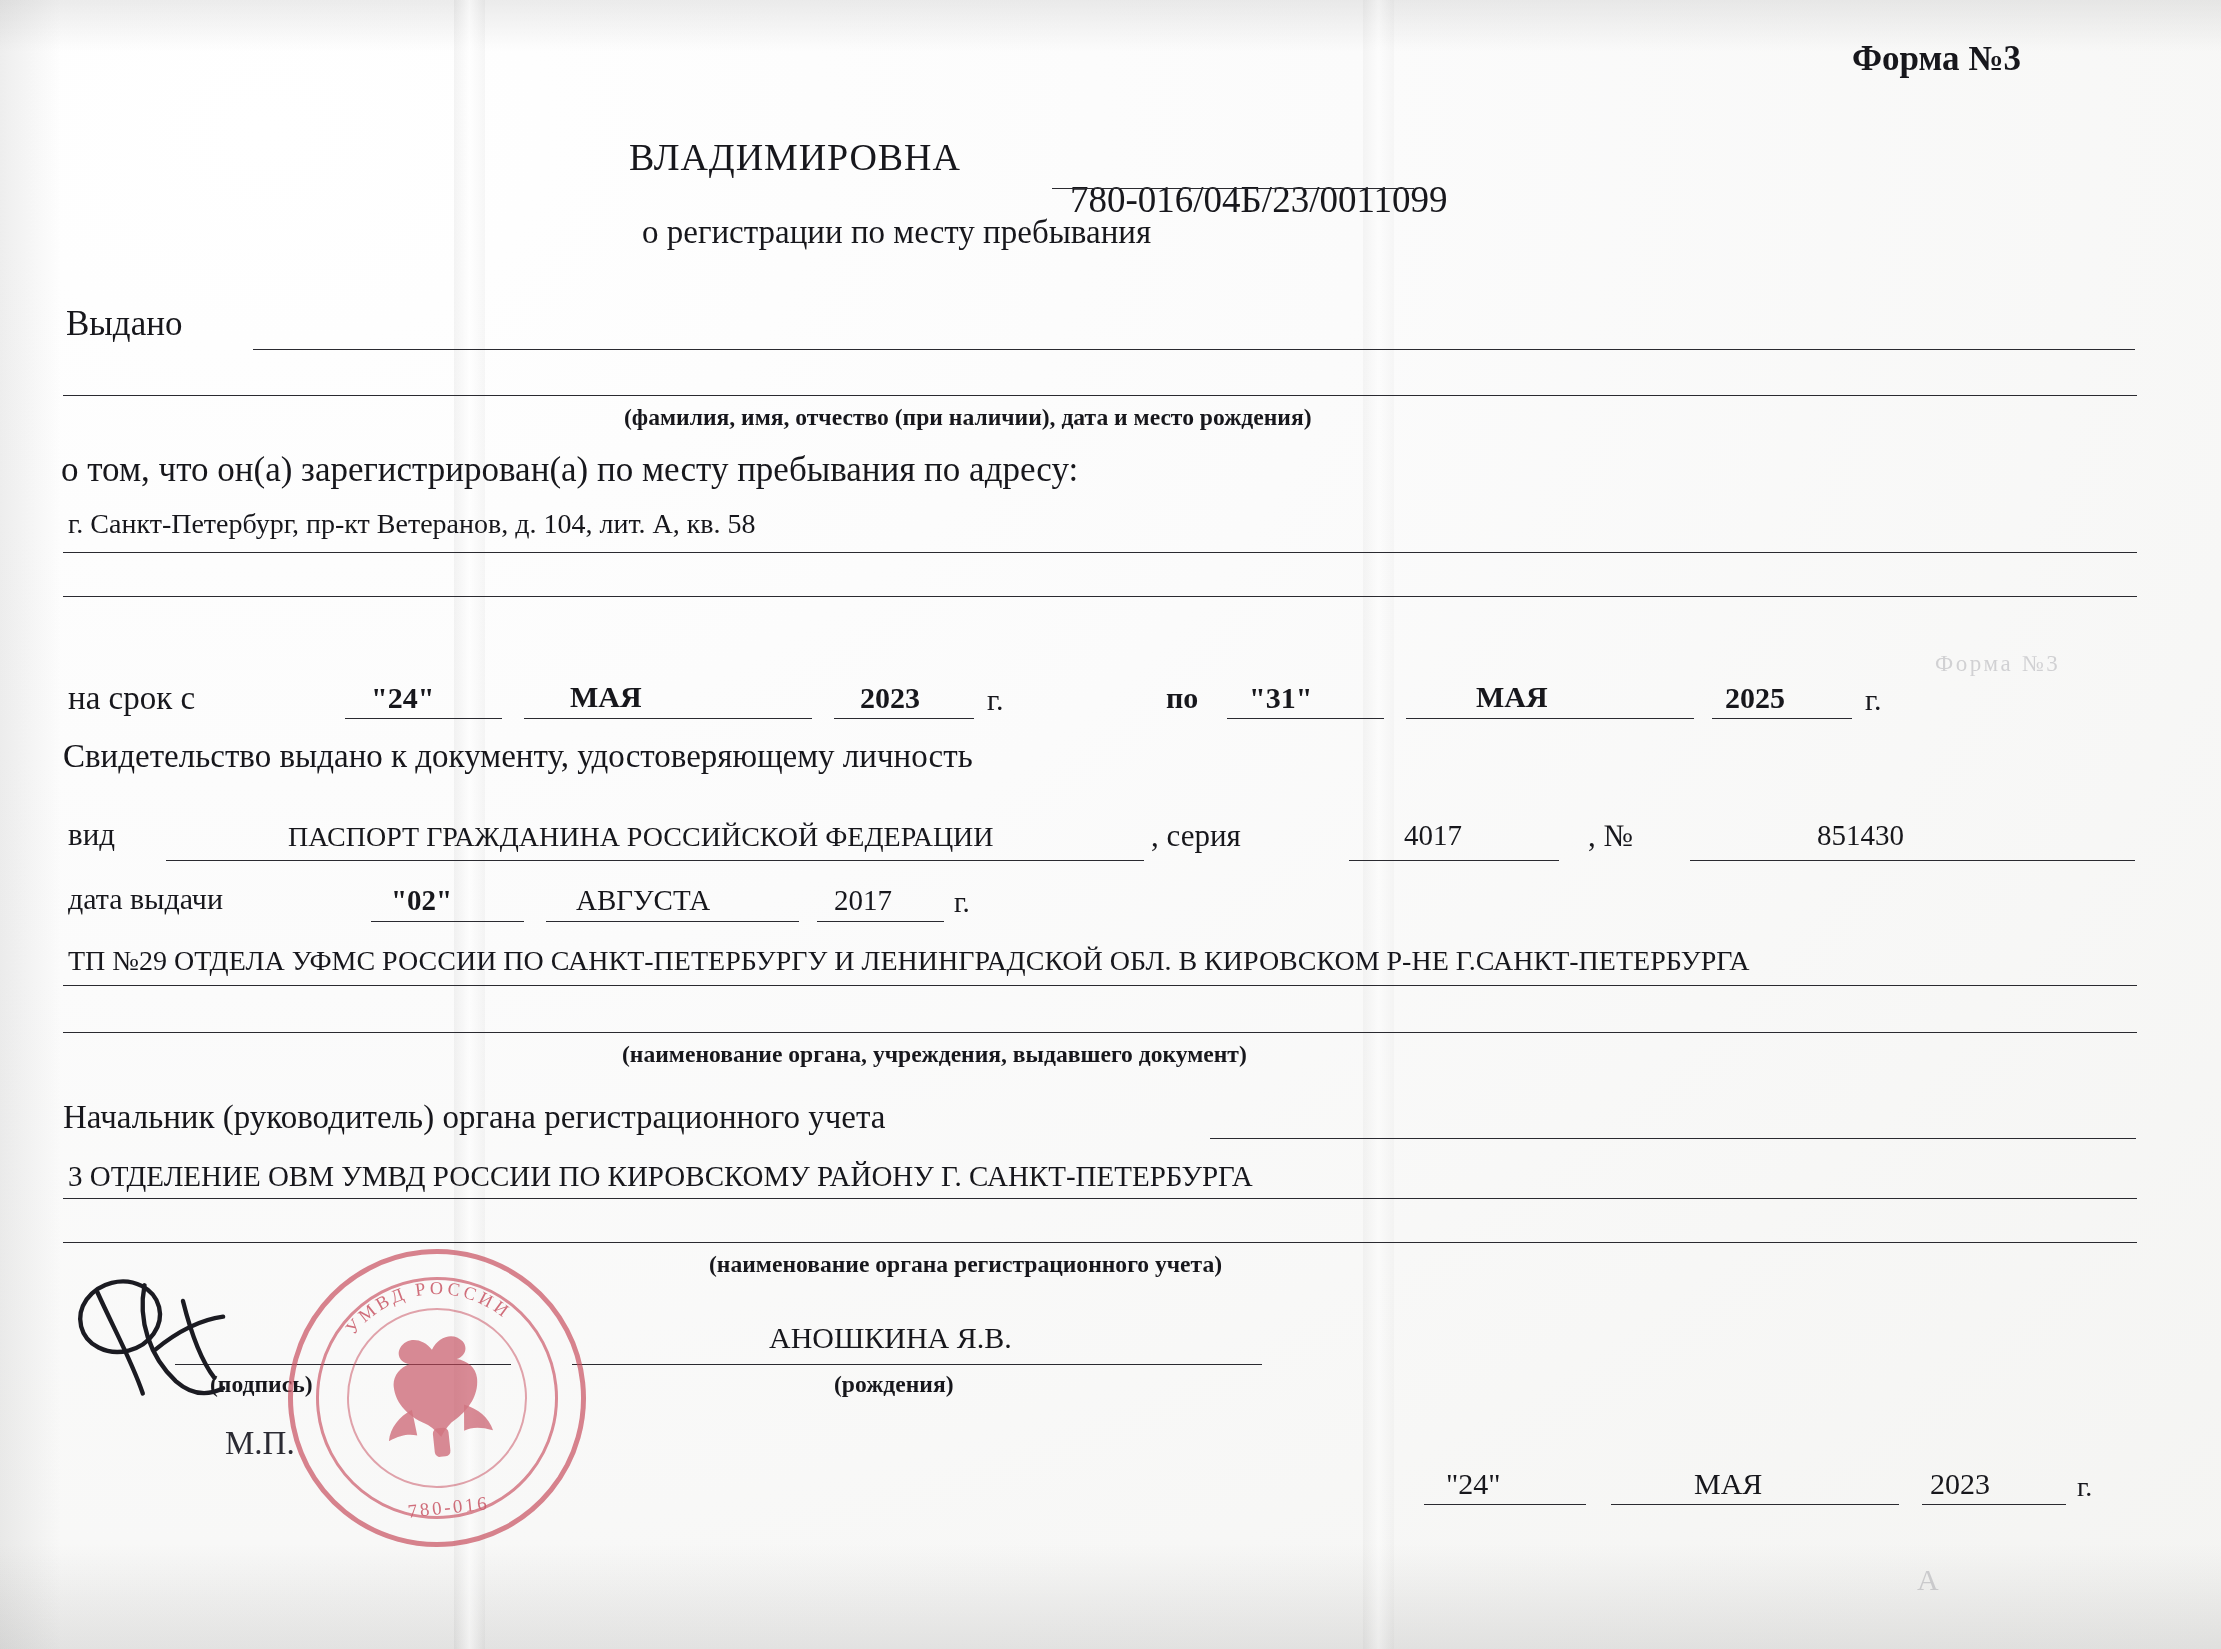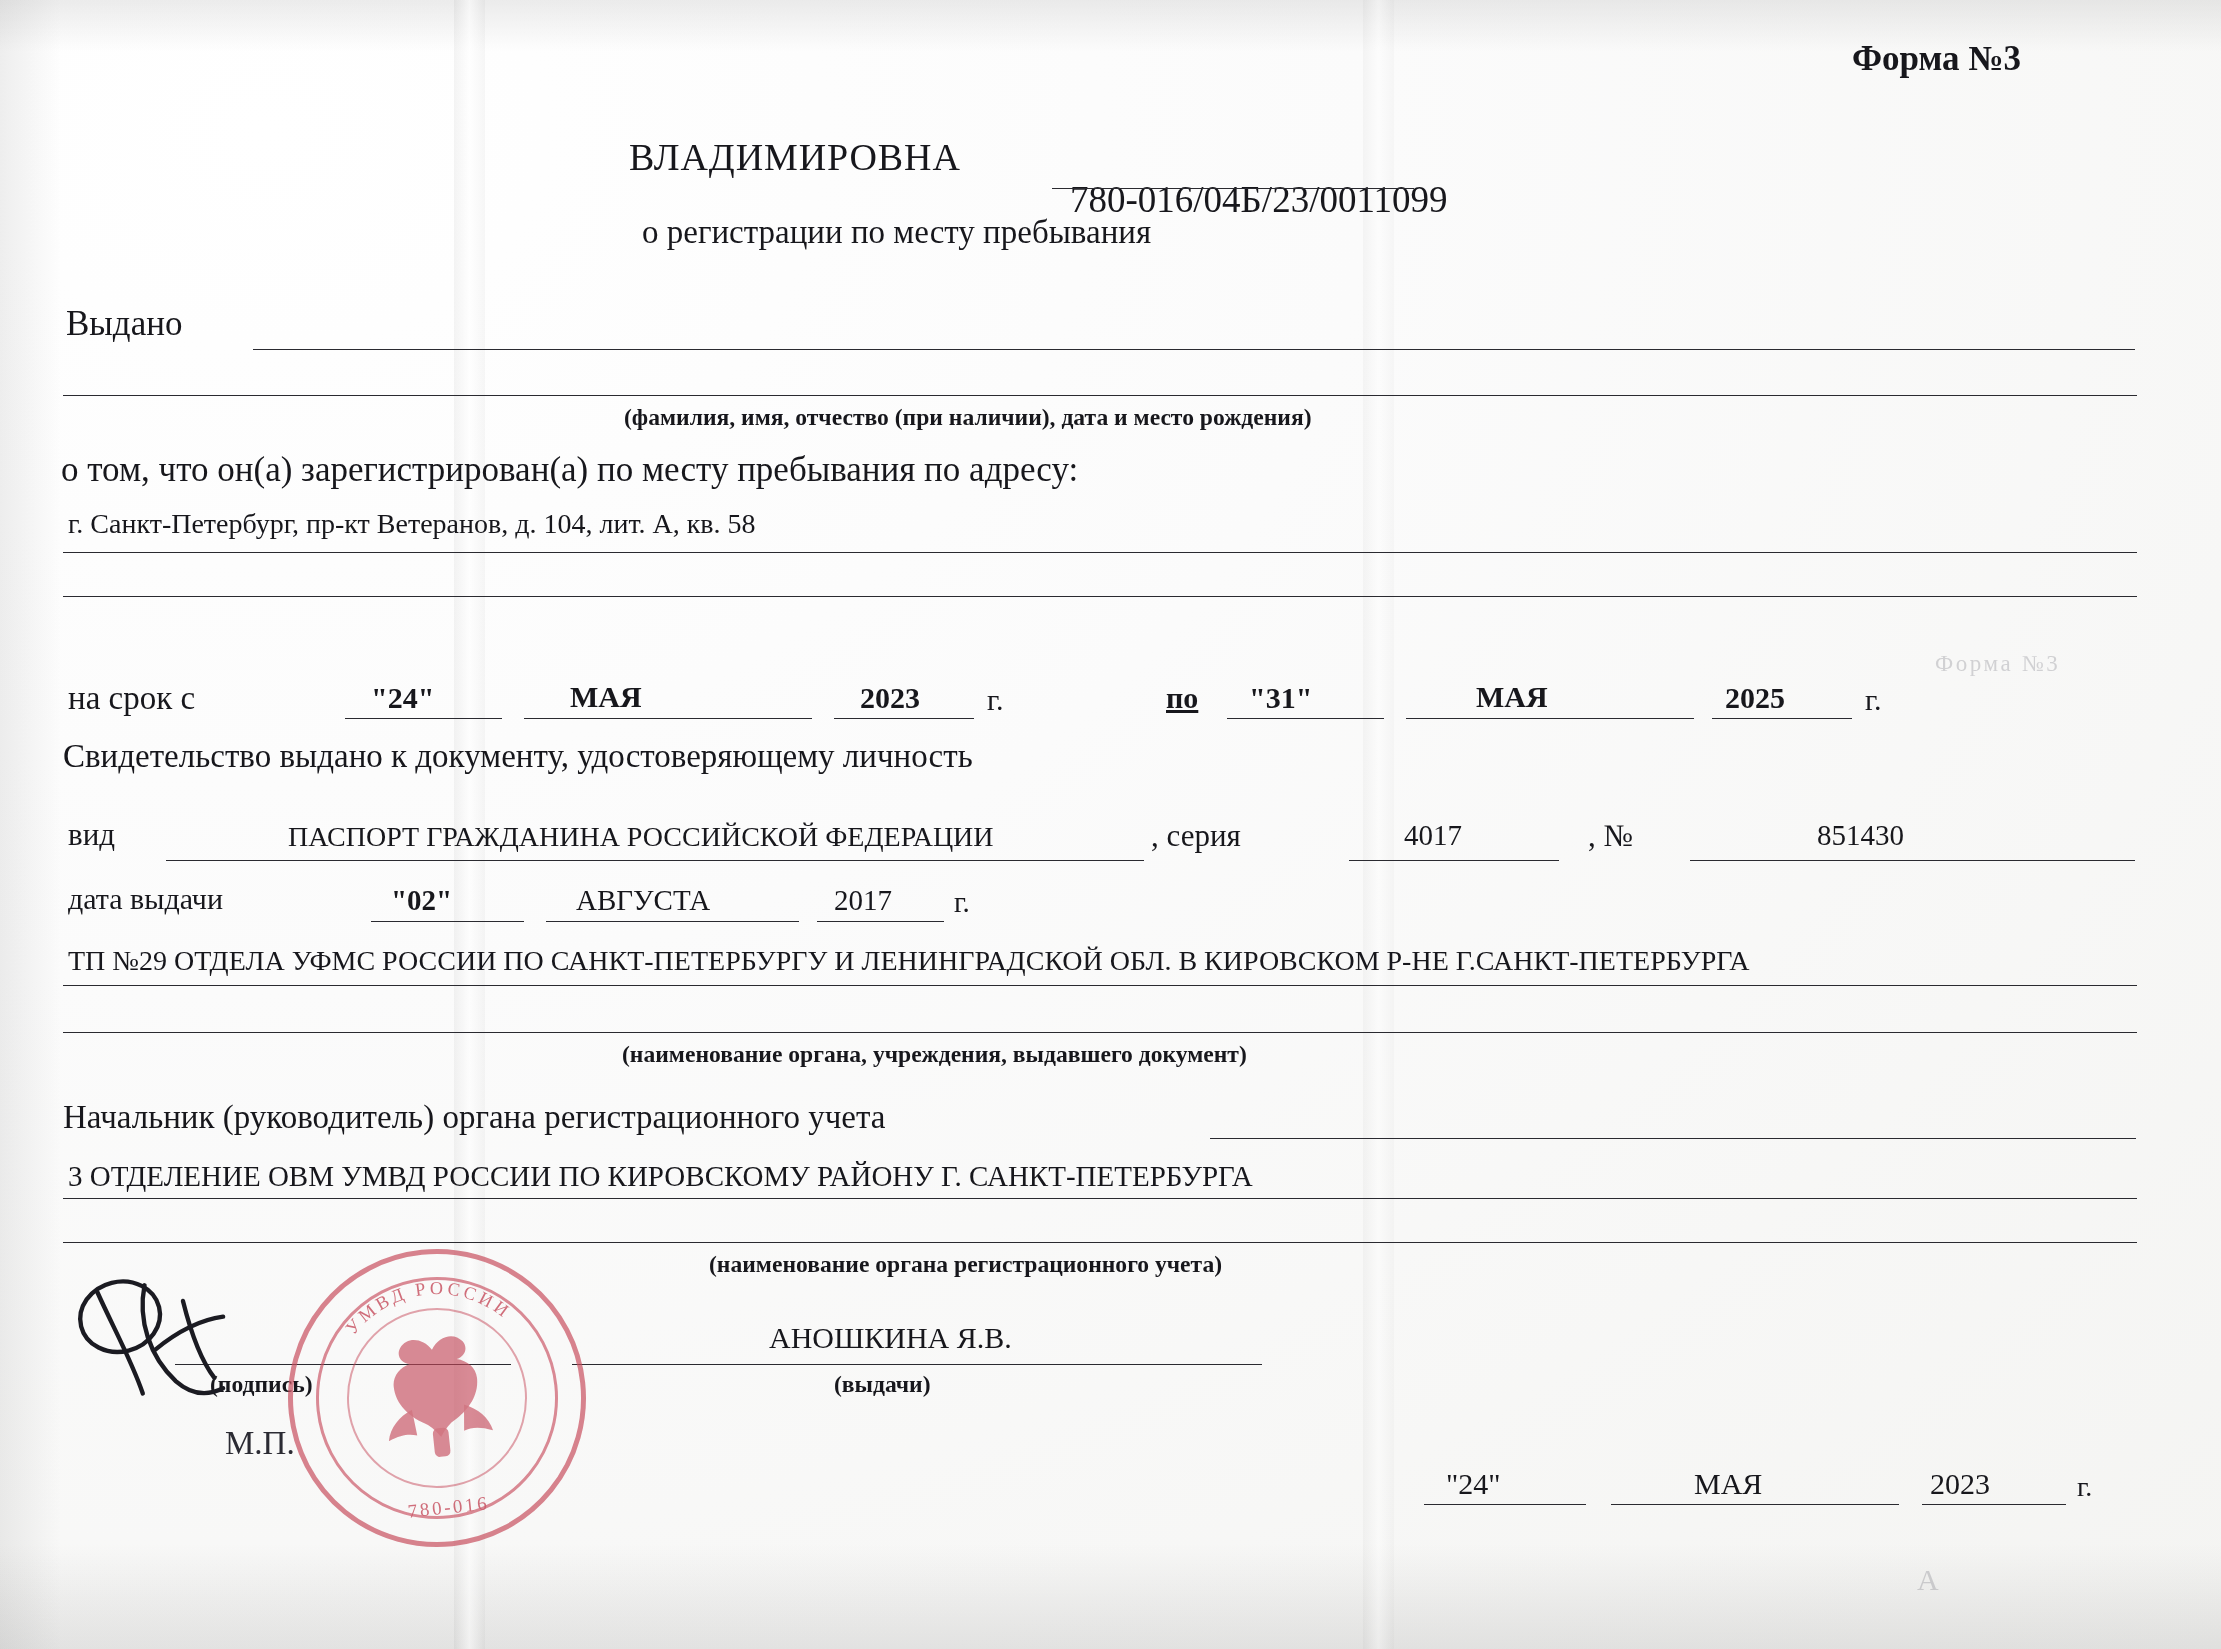--- a/index.html
+++ b/index.html
@@ -147,21 +147,21 @@
 
   <div class="txt" style="left:68px; top:680px; font-size:33px;">на срок с</div>
   <div class="txt bold" style="left:371px; top:681px; font-size:30px;">"24"</div>
   <div class="rule" style="left:345px; top:718px; width:157px;"></div>
   <div class="txt bold" style="left:570px; top:680px; font-size:30px;">МАЯ</div>
   <div class="rule" style="left:524px; top:718px; width:288px;"></div>
   <div class="txt bold" style="left:860px; top:681px; font-size:30px;">2023</div>
   <div class="rule" style="left:834px; top:718px; width:140px;"></div>
   <div class="txt" style="left:987px; top:683px; font-size:30px;">г.</div>
 
-  <div class="txt bold" style="left:1166px; top:681px; font-size:30px;text-decoration:underline;">по</div>
+  <div class="txt bold" style="left:1166px; top:681px; font-size:30px;">по</div>
   <div class="txt bold" style="left:1249px; top:681px; font-size:30px;">"31"</div>
   <div class="rule" style="left:1227px; top:718px; width:157px;"></div>
   <div class="txt bold" style="left:1476px; top:680px; font-size:30px;">МАЯ</div>
   <div class="rule" style="left:1406px; top:718px; width:288px;"></div>
   <div class="txt bold" style="left:1725px; top:681px; font-size:30px;">2025</div>
   <div class="rule" style="left:1712px; top:718px; width:140px;"></div>
   <div class="txt" style="left:1865px; top:683px; font-size:30px;">г.</div>
 
   <div class="txt" style="left:63px; top:738px; font-size:33px;">Свидетельство выдано к документу, удостоверяющему личность</div>
 
@@ -195,21 +195,21 @@
   <div class="txt" style="left:68px; top:1160px; font-size:29px;">3 ОТДЕЛЕНИЕ ОВМ УМВД РОССИИ ПО КИРОВСКОМУ РАЙОНУ Г. САНКТ-ПЕТЕРБУРГА</div>
   <div class="rule" style="left:63px; top:1198px; width:2074px;"></div>
   <div class="rule" style="left:63px; top:1242px; width:2074px;"></div>
   <div class="txt small" style="left:709px; top:1251px;">(наименование органа регистрационного учета)</div>
 
   <div class="rule" style="left:175px; top:1364px; width:336px;"></div>
   <div class="txt small" style="left:210px; top:1371px;">(подпись)</div>
 
   <div class="txt" style="left:769px; top:1321px; font-size:30px;">АНОШКИНА Я.В.</div>
   <div class="rule" style="left:572px; top:1364px; width:690px;"></div>
-  <div class="txt small" style="left:834px; top:1371px;">(выдачи)</div>
+  <div class="txt small" style="left:834px; top:1371px;">(рождения)</div>
 
   <div class="txt" style="left:225px; top:1425px; font-size:33px; color:#2b2b33;">М.П.</div>
 
   <svg class="signature" style="left:52px; top:1266px;" width="227" height="166" viewBox="0 0 260 190">
     <g fill="none" stroke="#1b1b22" stroke-width="5" stroke-linecap="round">
       <ellipse cx="78" cy="58" rx="46" ry="40" transform="rotate(-14 78 58)"></ellipse>
       <path d="M52 30 C 70 70, 92 110, 104 146"></path>
       <path d="M106 22 C 98 62, 112 104, 142 132 C 158 146, 176 150, 196 140"></path>
       <path d="M150 40 C 160 80, 172 110, 186 128"></path>
       <path d="M118 96 C 140 78, 166 62, 196 58"></path>

